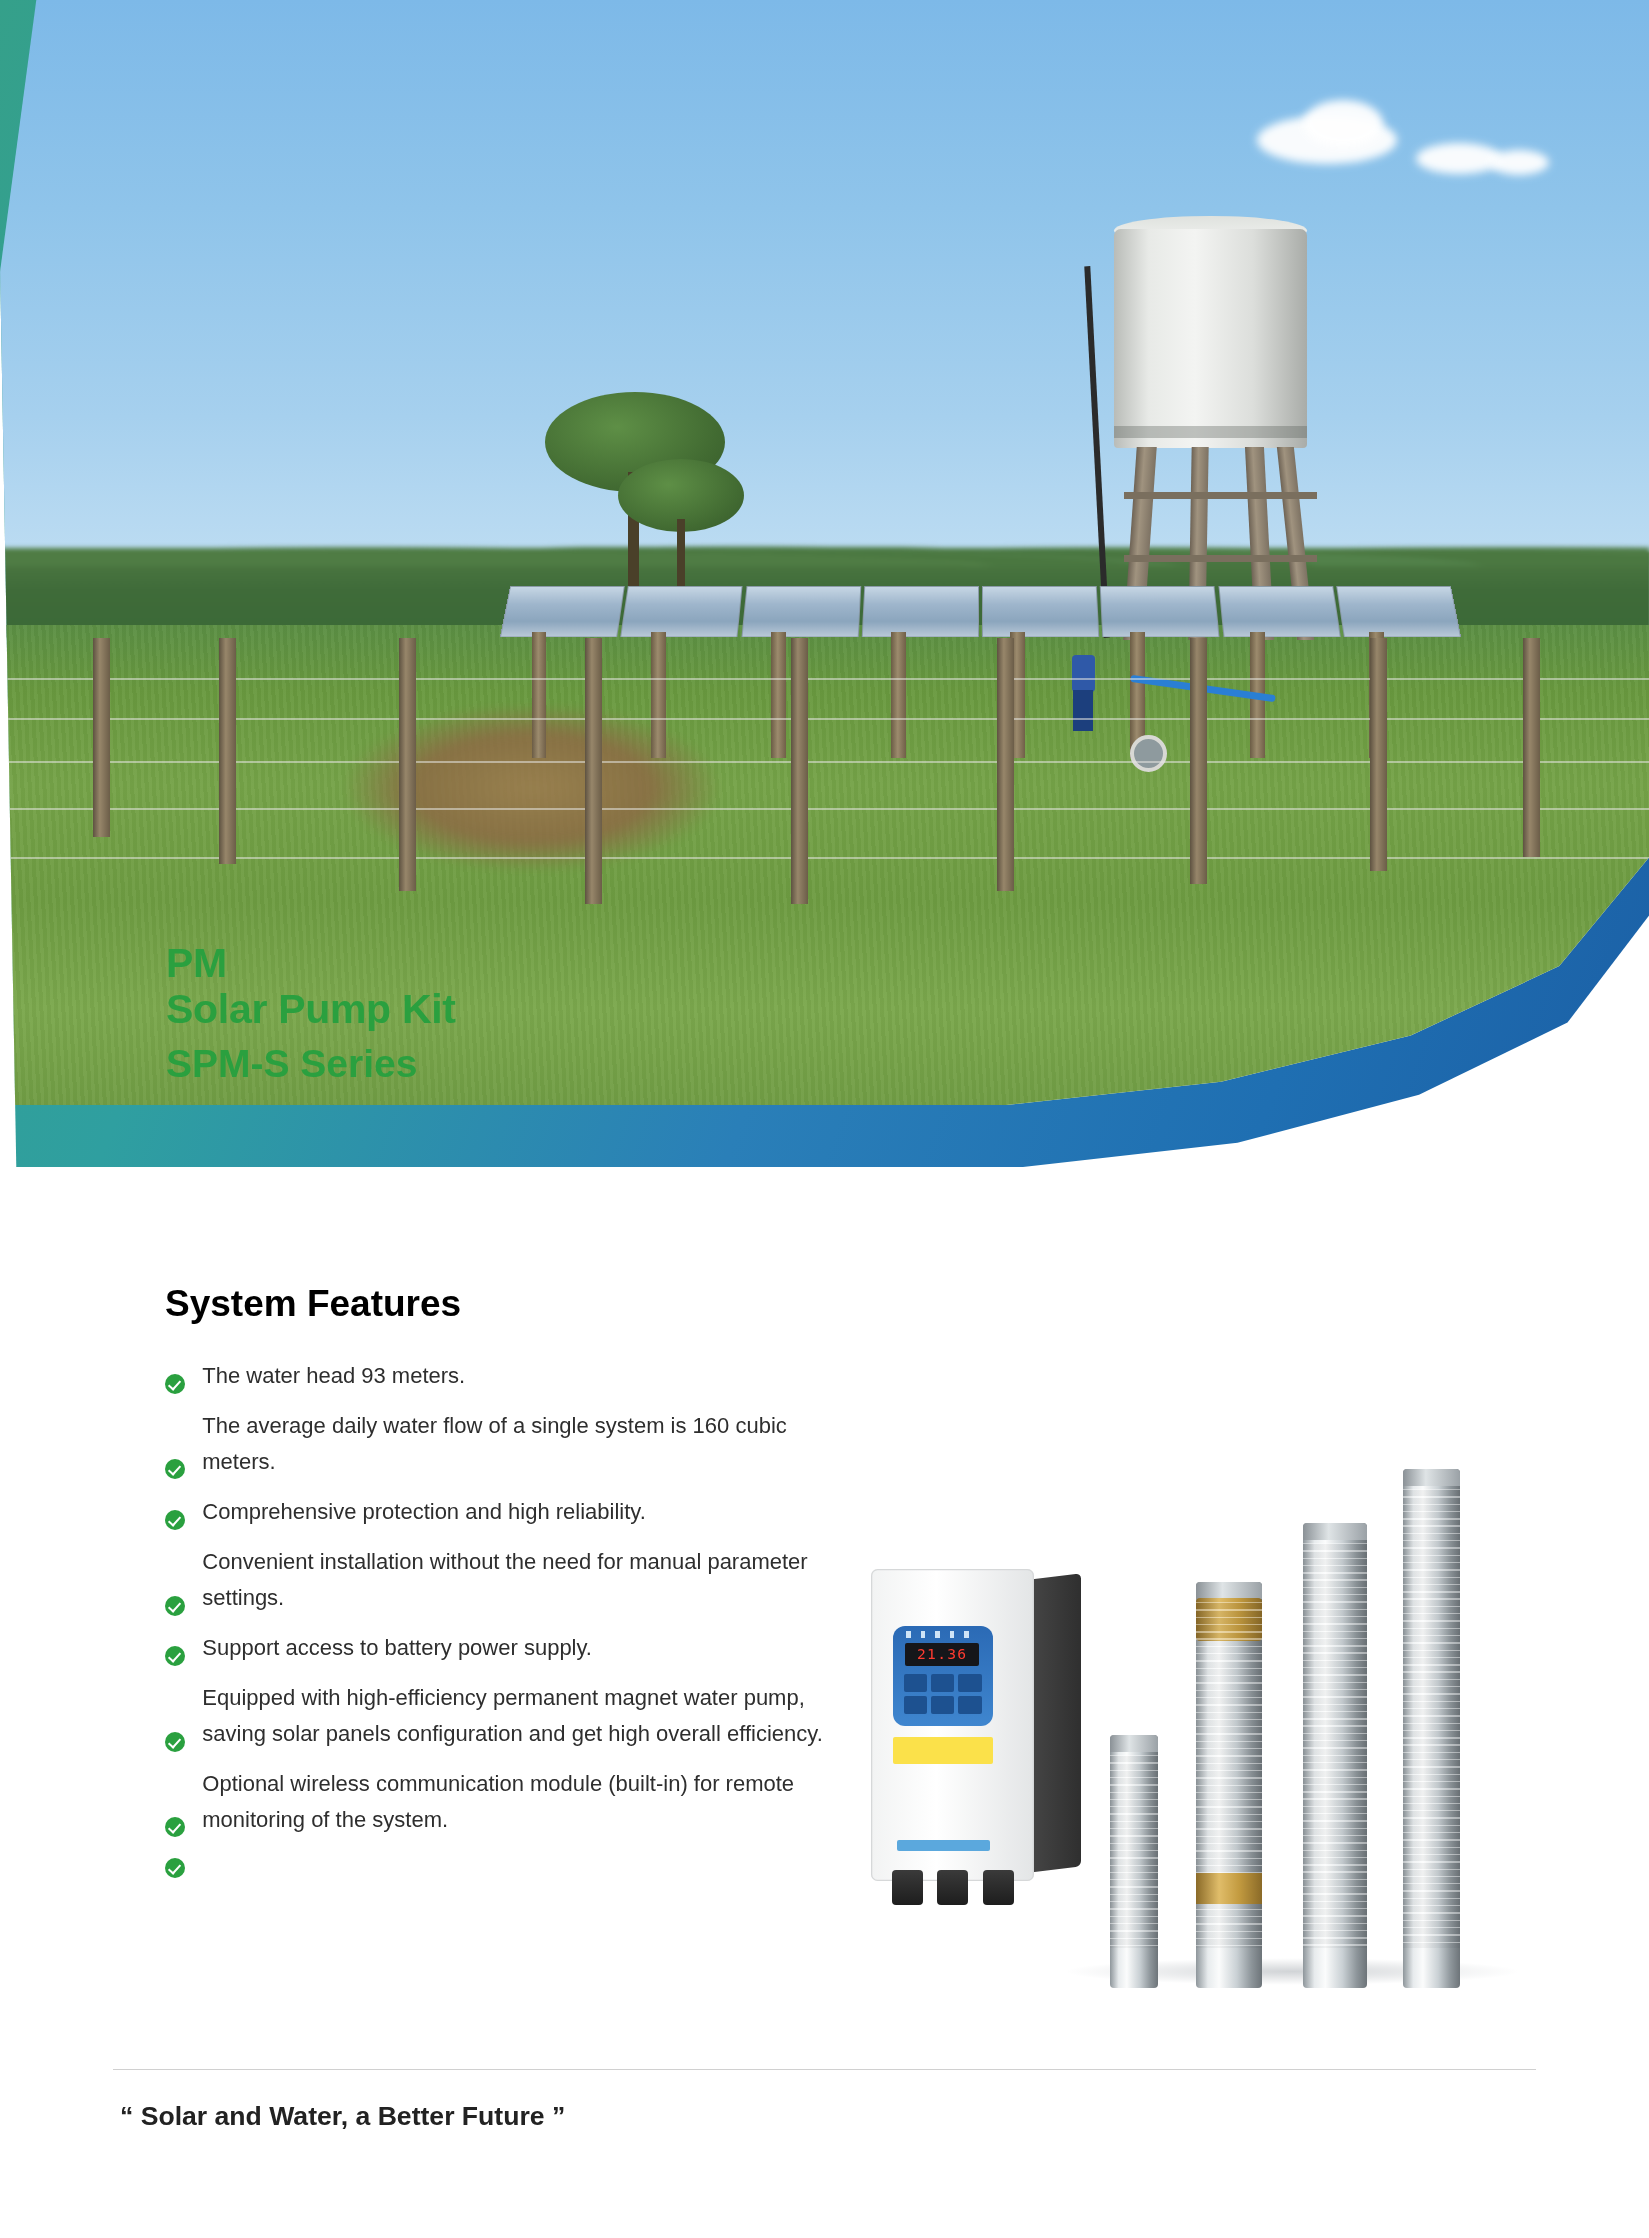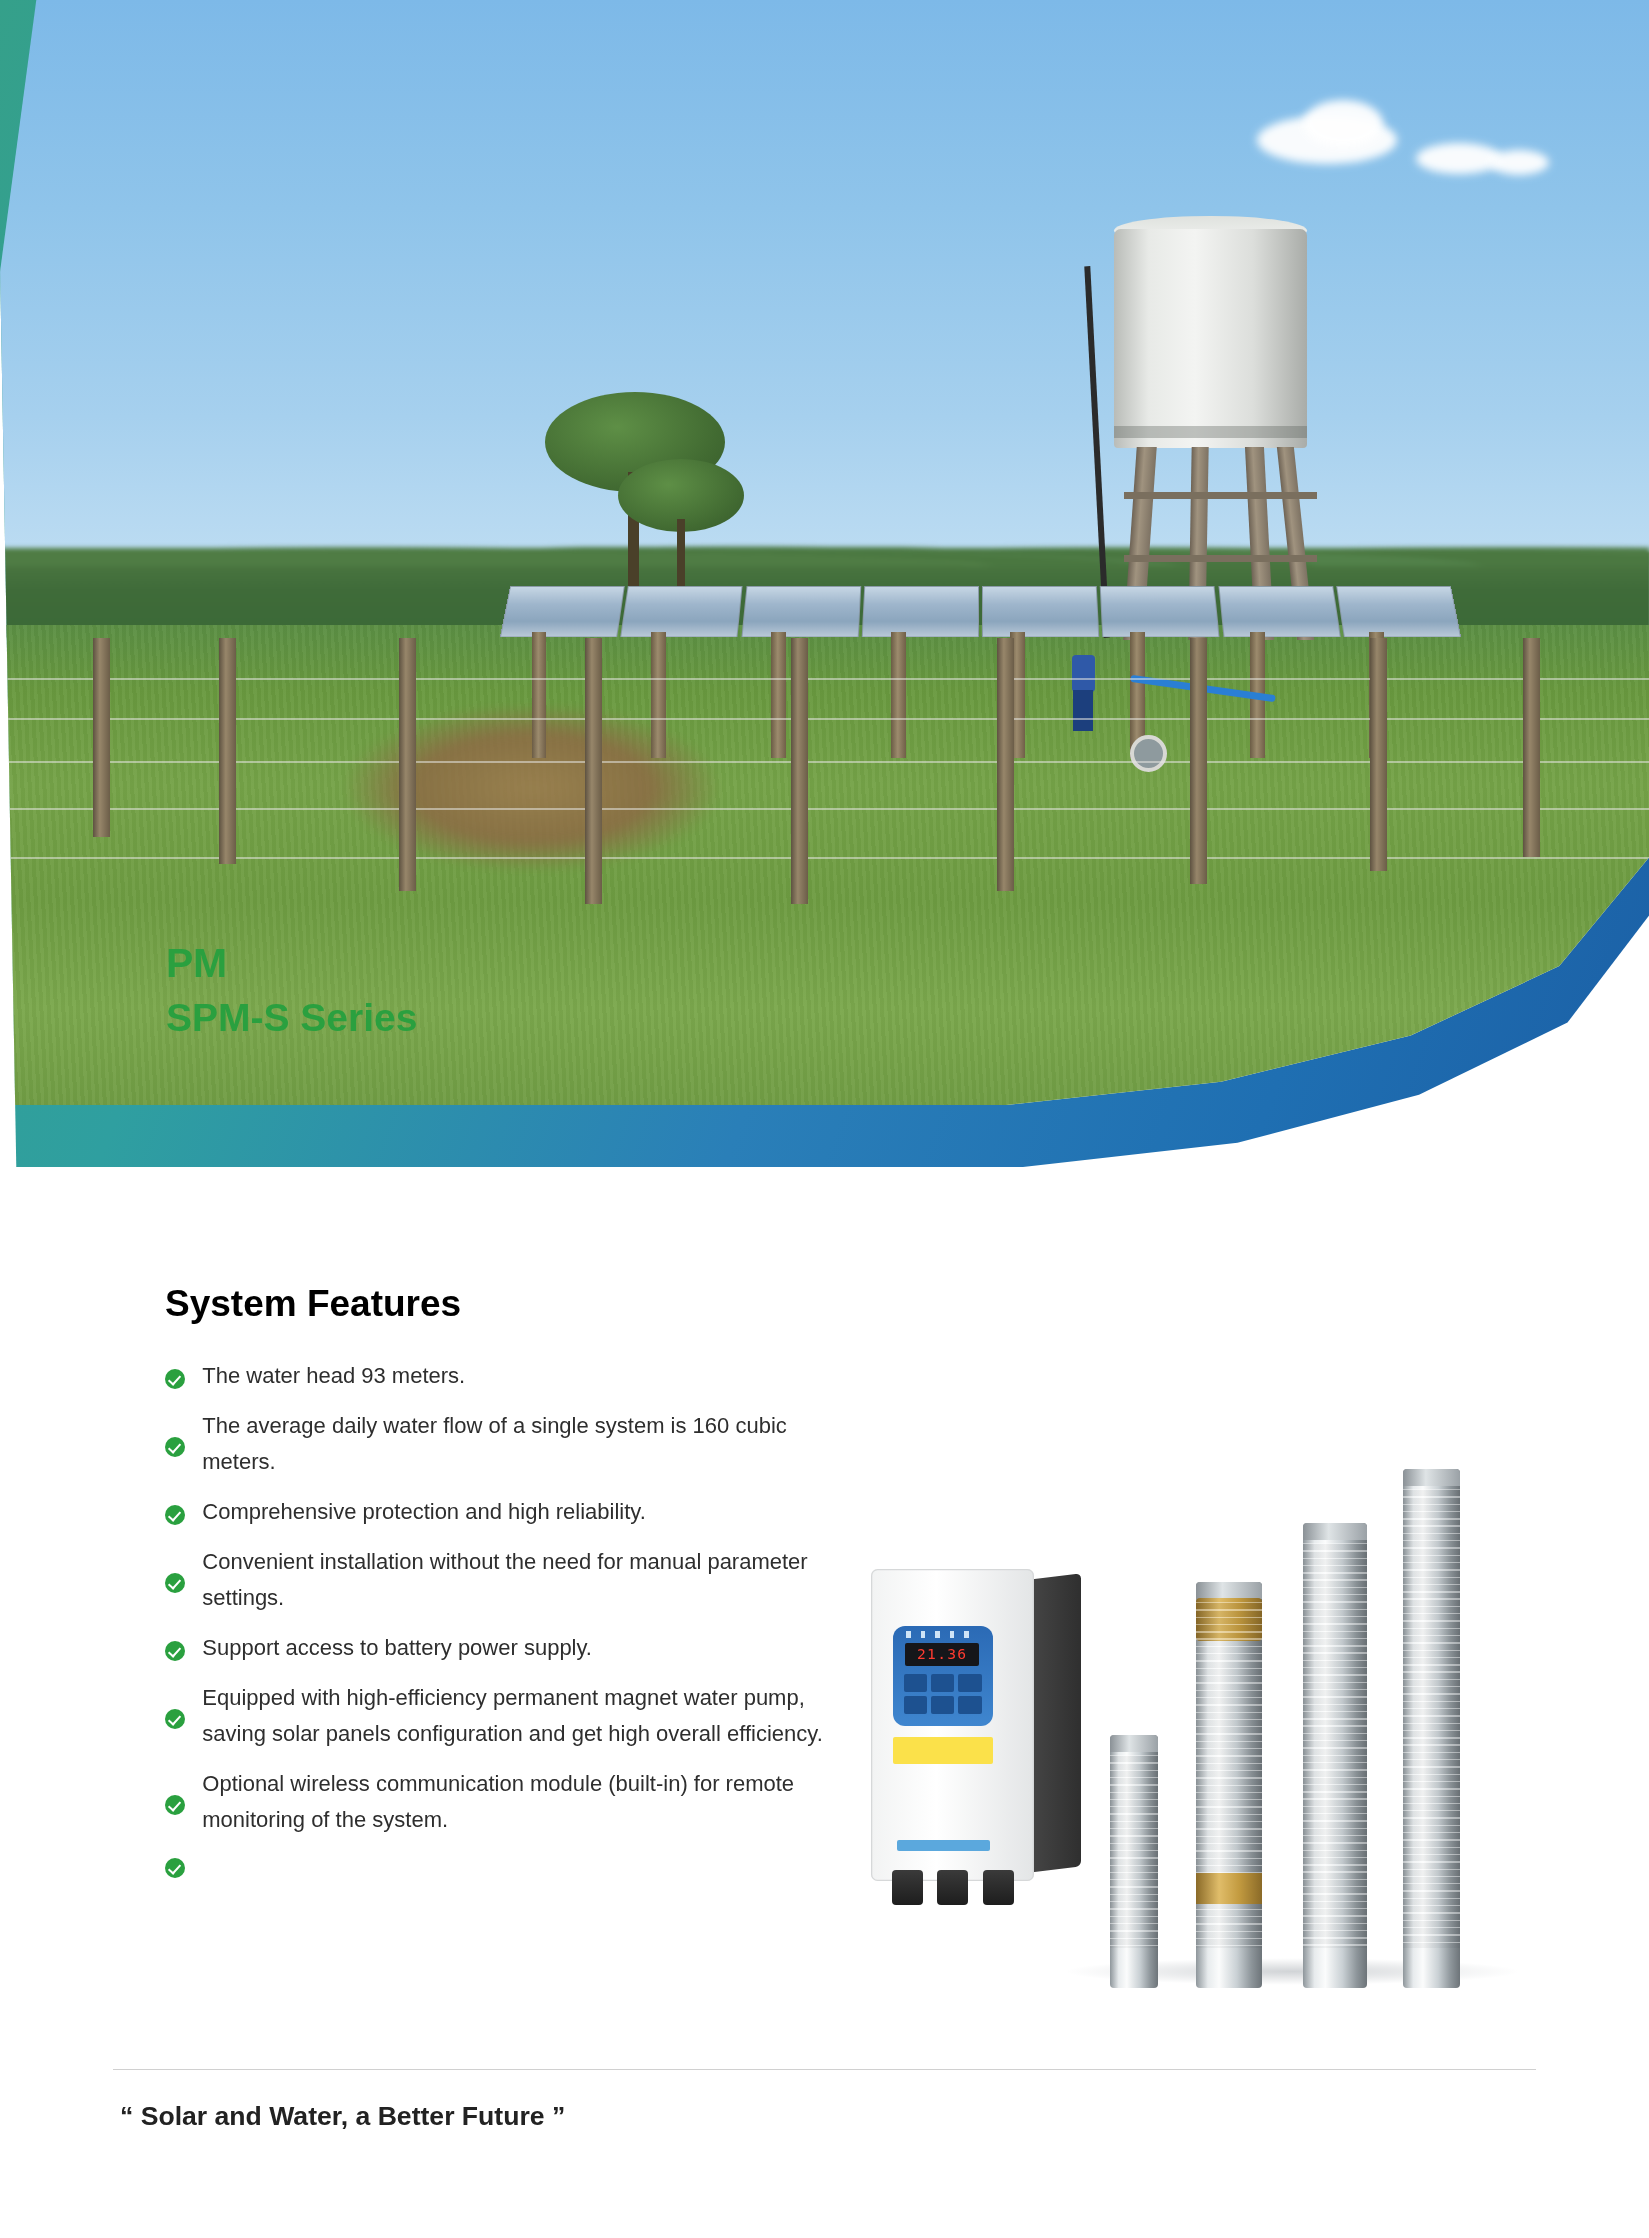--- a/index.html
+++ b/index.html
@@ -335,21 +335,21 @@
   }
   .features-heading {
     font-size: 37px;
     font-weight: bold;
     color: #000000;
     margin-bottom: 33px;
   }
   .feature-list { list-style: none; }
   .feature-item {
     display: flex;
-    align-items: center;
+    align-items: flex-end;
     margin-bottom: 14.6px;
   }
   .check {
     flex: 0 0 auto;
     width: 20px;
     height: 20px;
     border-radius: 50%;
     background: #2aa03f;
     margin-right: 17.3px;
     margin-top: 6px;
@@ -612,20 +612,21 @@
           <div class="post" style="left:1523px; height:219px;"></div>
         </div>
 
       </div>
     </div>
   </div>
 
   <div class="title-block">
     <div class="title-main">
       <div>PM</div>
+      <div>Solar Pump Kit</div>
     </div>
     <div class="title-sub">SPM-S Series</div>
   </div>
 
   <div class="features">
     <div class="features-heading">System Features</div>
     <ul class="feature-list">
       <li class="feature-item">
         <span class="check"></span>
         <span class="feature-text">The water head 93 meters.</span>

